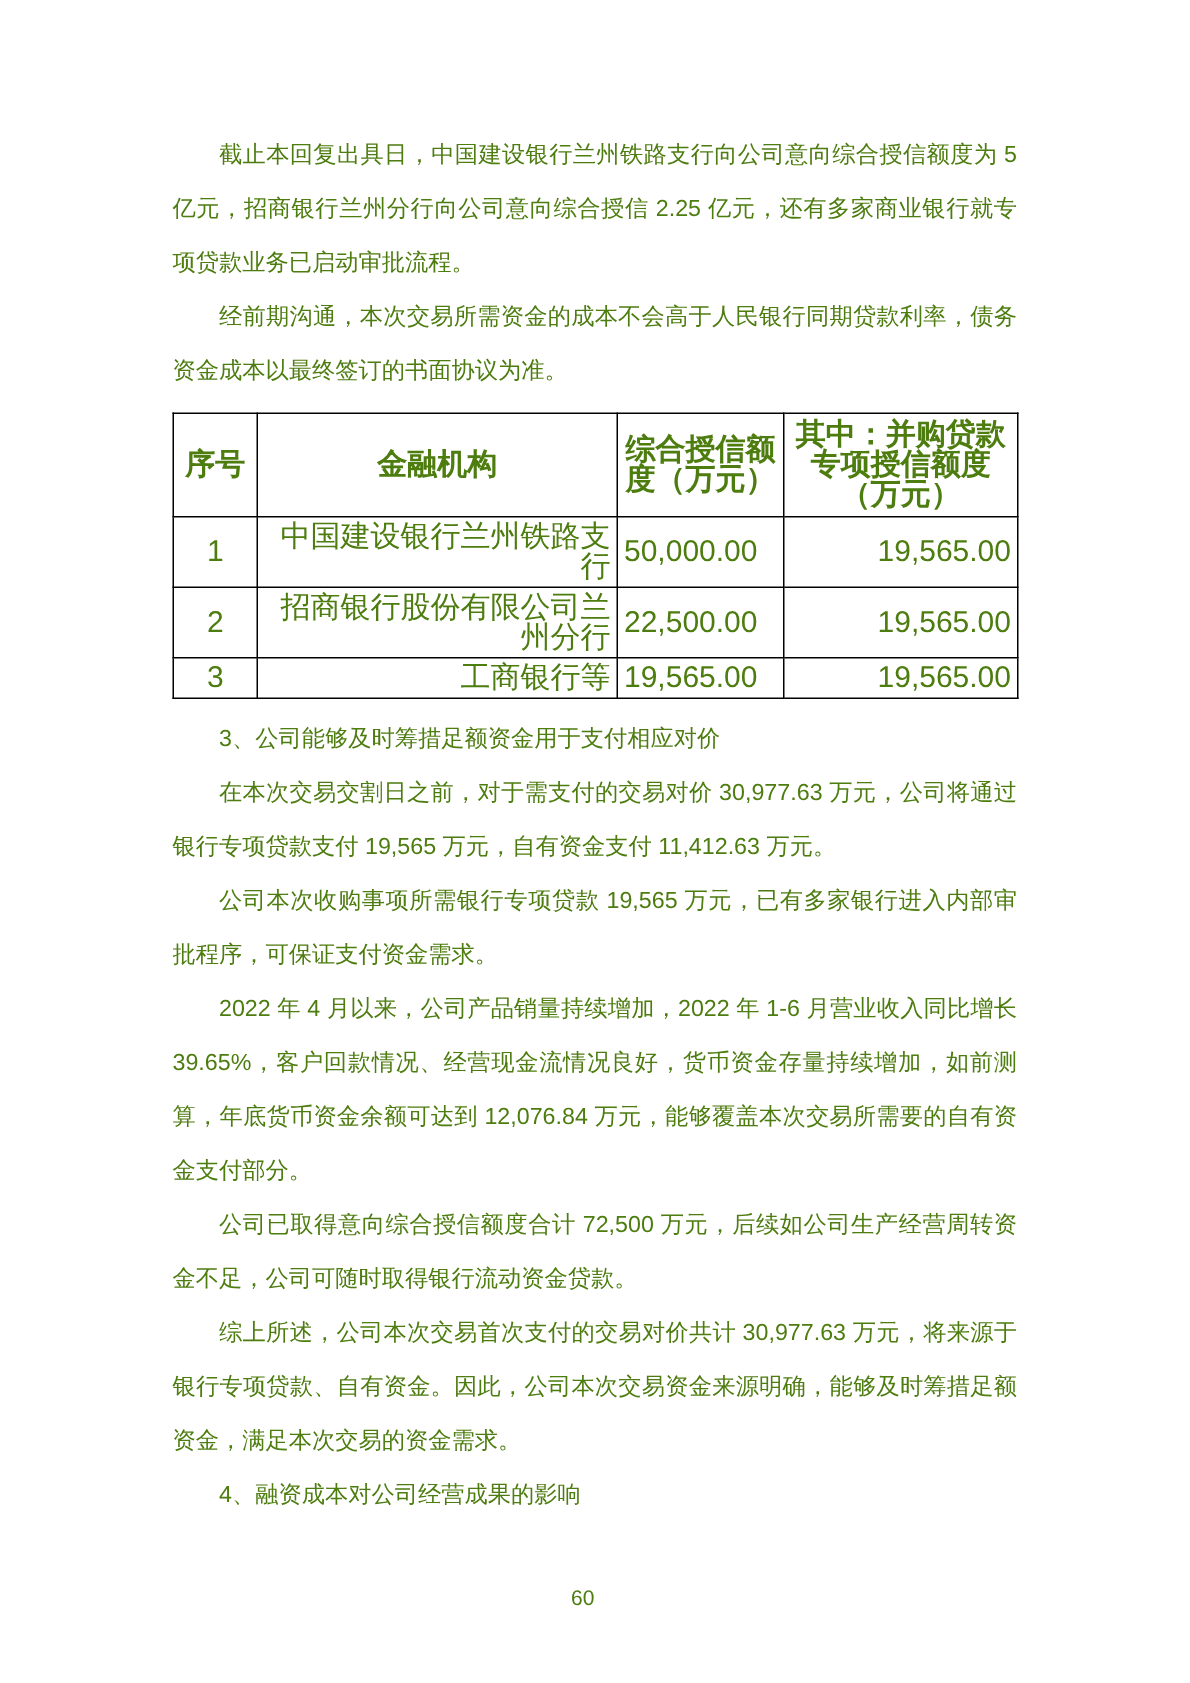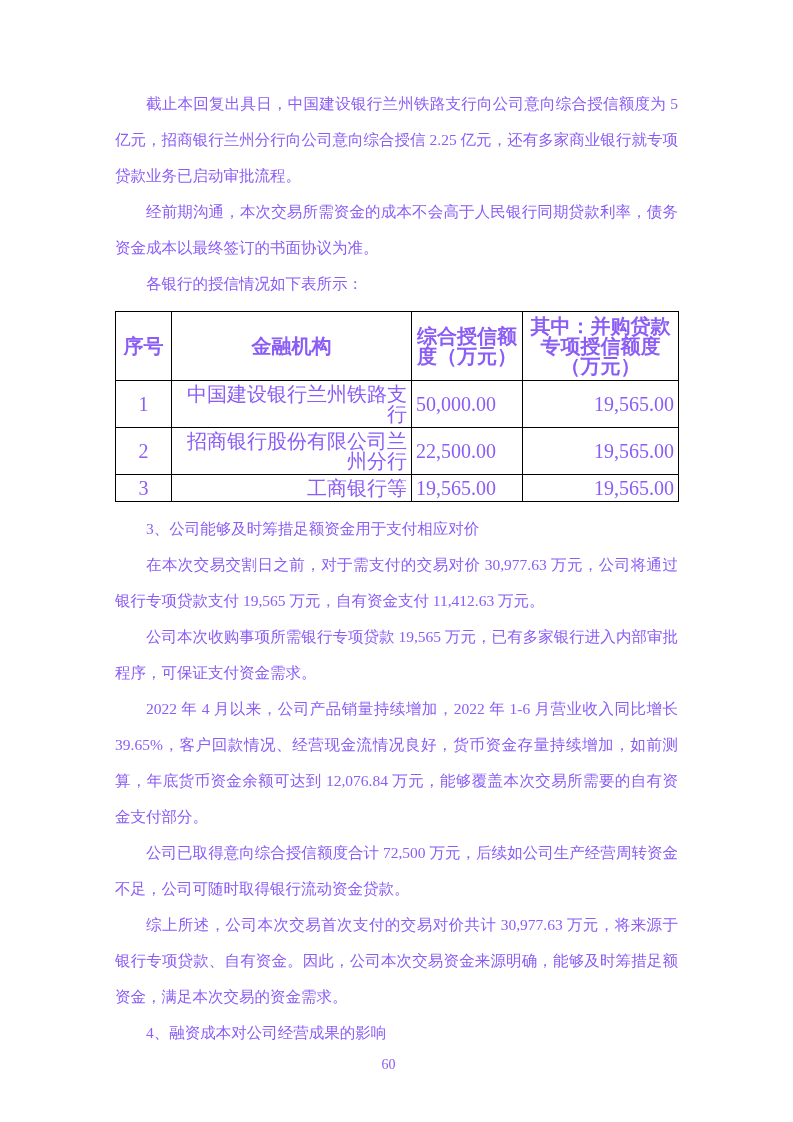--- a/index.html
+++ b/index.html
@@ -5,22 +5,22 @@
   html, body {
     margin: 0;
     padding: 0;
     background: #ffffff;
   }
   .page {
     position: relative;
     width: 793px;
     height: 1122px;
     background: #ffffff;
-    font-family: Liberation Serif, serif;
-    color: #8b5cf6;
+    font-family: Liberation Sans, sans-serif;
+    color: #4d7c0f;
     overflow: hidden;
   }
   .content {
     position: absolute;
     left: 115px;
     top: 86px;
     width: 563px;
     font-size: 15.5px;
     line-height: 36px;
     text-align: justify;
@@ -75,21 +75,20 @@
   }
 </style>
 </head>
 <body>
 
 <div class="page">
   <div class="content">
 
     <p class="para">截止本回复出具日，中国建设银行兰州铁路支行向公司意向综合授信额度为 5 亿元，招商银行兰州分行向公司意向综合授信 2.25 亿元，还有多家商业银行就专项贷款业务已启动审批流程。</p>
     <p class="para">经前期沟通，本次交易所需资金的成本不会高于人民银行同期贷款利率，债务资金成本以最终签订的书面协议为准。</p>
-    <p class="para">各银行的授信情况如下表所示：</p>
 
     <table class="credit">
       <colgroup>
         <col style="width:56px">
         <col style="width:240px">
         <col style="width:111px">
         <col style="width:156px">
       </colgroup>
       <thead>
         <tr>

